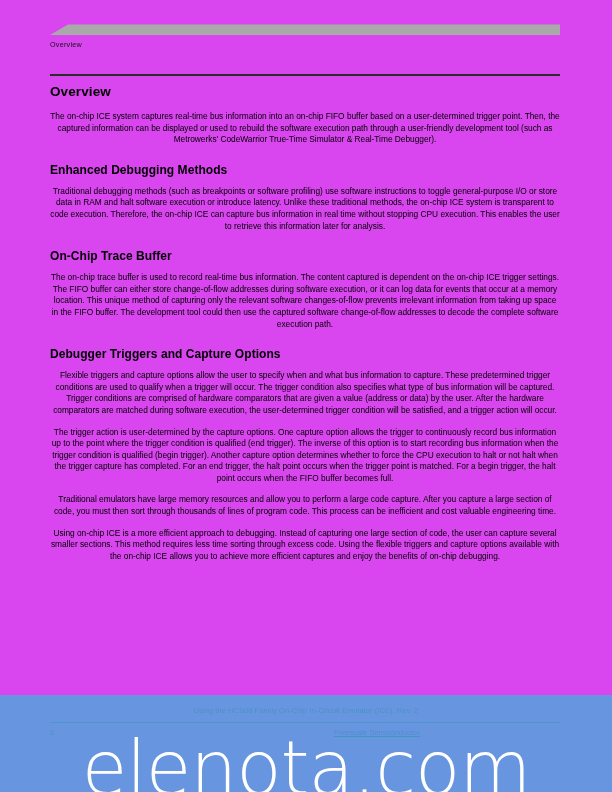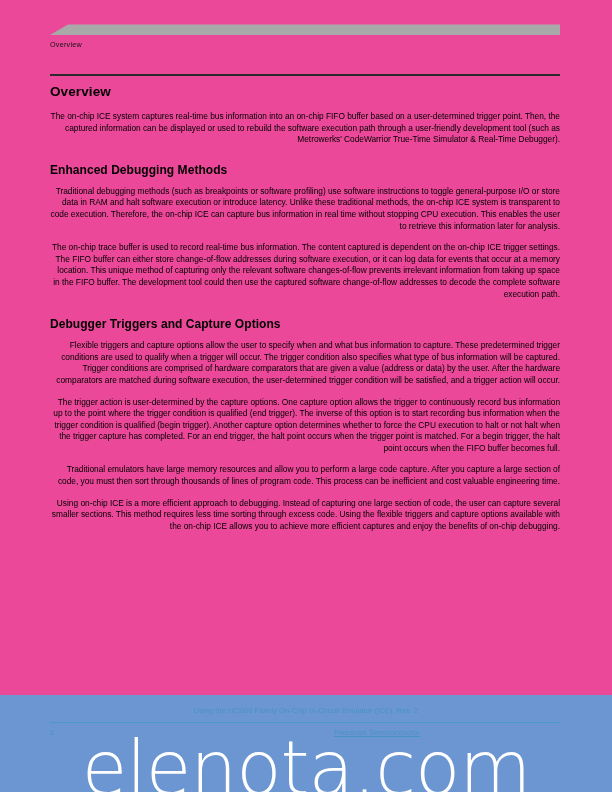--- a/index.html
+++ b/index.html
@@ -14,21 +14,21 @@
     font-family: "Liberation Sans", sans-serif;
     color: #000000;
     overflow: hidden;
   }
 
   .page {
     position: absolute;
     inset: 0;
     width: 612px;
     height: 792px;
-    background: #ec4899;
+    background: #d946ef;
   }
 
   
   .header-bar-wrap {
     position: absolute;
     left: 0;
     top: 22px;
     width: 612px;
     height: 13px;
   }
@@ -75,21 +75,21 @@
     font-weight: bold;
     margin: 17px 0 9px 0;
     letter-spacing: 0.05px;
     color: #000;
   }
 
   p.body-text {
     font-size: 8.35px;
     line-height: 11.6px;
     margin: 3px 0 10px 0;
-    text-align: right;
+    text-align: center;
     color: #000;
     letter-spacing: -0.02px;
   }
 
   
   .footer {
     position: absolute;
     left: 0;
     top: 706px;
     width: 484px;
@@ -180,20 +180,21 @@
 
   <div class="content">
 
     <h1 class="chapter-title">Overview</h1>
 
     <p class="body-text">The on-chip ICE system captures real-time bus information into an on-chip FIFO buffer based on a user-determined trigger point. Then, the captured information can be displayed or used to rebuild the software execution path through a user-friendly development tool (such as Metrowerks' CodeWarrior True-Time Simulator &amp; Real-Time Debugger).</p>
 
     <h2 class="section-title">Enhanced Debugging Methods</h2>
     <p class="body-text">Traditional debugging methods (such as breakpoints or software profiling) use software instructions to toggle general-purpose I/O or store data in RAM and halt software execution or introduce latency. Unlike these traditional methods, the on-chip ICE system is transparent to code execution. Therefore, the on-chip ICE can capture bus information in real time without stopping CPU execution. This enables the user to retrieve this information later for analysis.</p>
 
+    <h2 class="section-title">On-Chip Trace Buffer</h2>
     <p class="body-text">The on-chip trace buffer is used to record real-time bus information. The content captured is dependent on the on-chip ICE trigger settings. The FIFO buffer can either store change-of-flow addresses during software execution, or it can log data for events that occur at a memory location. This unique method of capturing only the relevant software changes-of-flow prevents irrelevant information from taking up space in the FIFO buffer. The development tool could then use the captured software change-of-flow addresses to decode the complete software execution path.</p>
 
     <h2 class="section-title">Debugger Triggers and Capture Options</h2>
     <p class="body-text">Flexible triggers and capture options allow the user to specify when and what bus information to capture. These predetermined trigger conditions are used to qualify when a trigger will occur. The trigger condition also specifies what type of bus information will be captured. Trigger conditions are comprised of hardware comparators that are given a value (address or data) by the user. After the hardware comparators are matched during software execution, the user-determined trigger condition will be satisfied, and a trigger action will occur.</p>
     <p class="body-text">The trigger action is user-determined by the capture options. One capture option allows the trigger to continuously record bus information up to the point where the trigger condition is qualified (end trigger). The inverse of this option is to start recording bus information when the trigger condition is qualified (begin trigger). Another capture option determines whether to force the CPU execution to halt or not halt when the trigger capture has completed. For an end trigger, the halt point occurs when the trigger point is matched. For a begin trigger, the halt point occurs when the FIFO buffer becomes full.</p>
     <p class="body-text">Traditional emulators have large memory resources and allow you to perform a large code capture. After you capture a large section of code, you must then sort through thousands of lines of program code. This process can be inefficient and cost valuable engineering time.</p>
     <p class="body-text">Using on-chip ICE is a more efficient approach to debugging. Instead of capturing one large section of code, the user can capture several smaller sections. This method requires less time sorting through excess code. Using the flexible triggers and capture options available with the on-chip ICE allows you to achieve more efficient captures and enjoy the benefits of on-chip debugging.</p>
   </div>
 
   <div class="footer">

